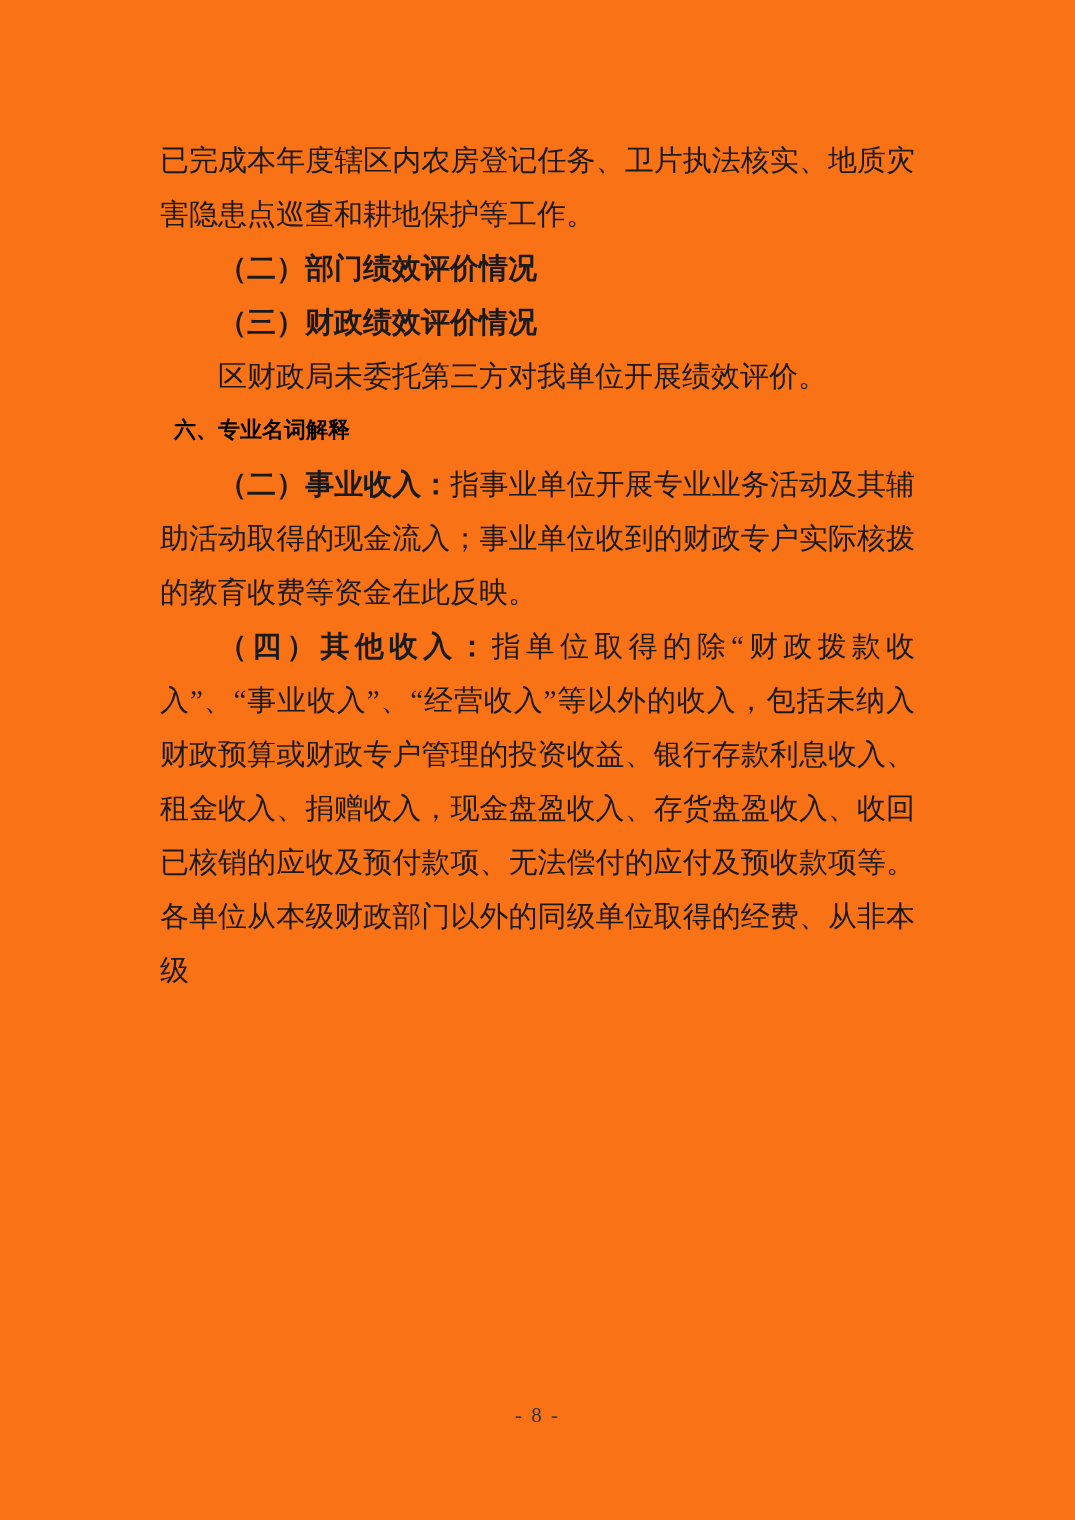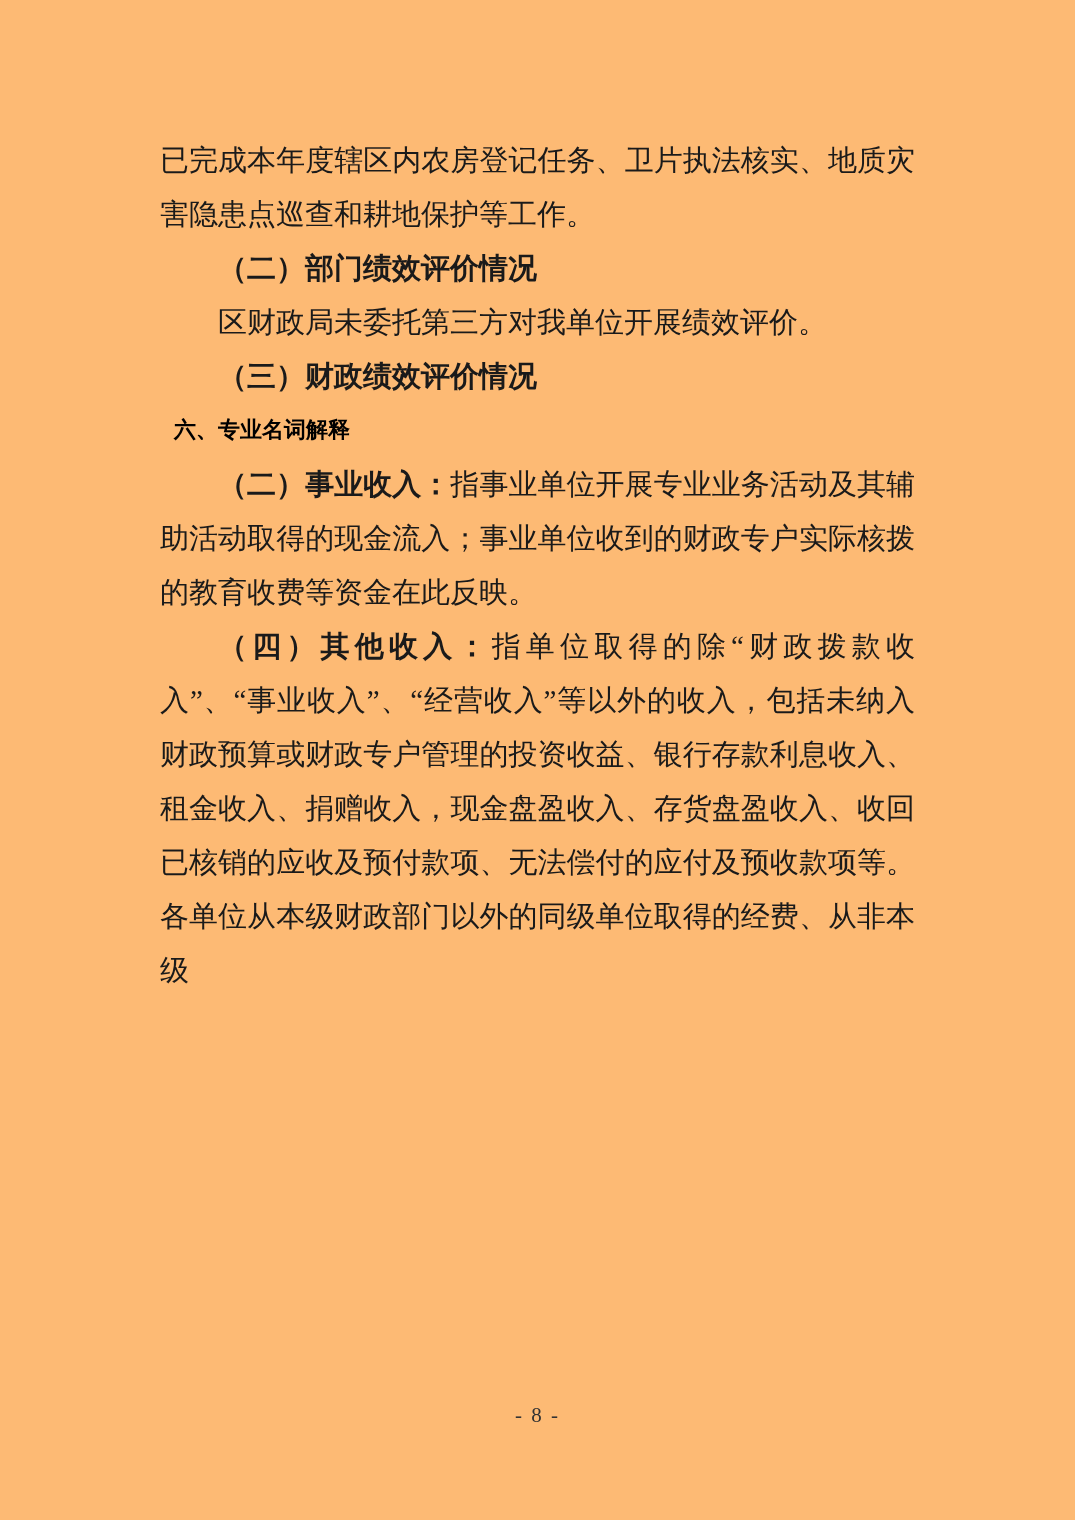--- a/index.html
+++ b/index.html
@@ -4,21 +4,21 @@
 <style>
   html, body {
     margin: 0;
     padding: 0;
     background: #ffffff;
   }
   .page {
     position: relative;
     width: 1075px;
     height: 1520px;
-    background: #fdba74;
+    background: #f97316;
     overflow: hidden;
     font-family: "Liberation Serif", "DejaVu Serif", serif;
     color: #1a1a1a;
   }
   .content {
     position: absolute;
     left: 160px;
     top: 133px;
     width: 755px;
   }
@@ -64,23 +64,23 @@
 <body>
 
 <div class="page">
   <main class="content">
 
     <p class="para">已完成本年度辖区内农房登记任务、卫片执法核实、地质灾害隐患点巡查和耕地保护等工作。</p>
 
     <p class="para indent bold-line">（二）部门绩效评价情况</p>
 
 
+    <p class="para indent bold-line">（三）财政绩效评价情况</p>
+
     <p class="para indent">区财政局未委托第三方对我单位开展绩效评价。</p>
-
-    <p class="para indent bold-line">（三）财政绩效评价情况</p>
 
     <h2 class="section-heading">六、专业名词解释</h2>
 
 
     <p class="para indent">
       <b class="term-lead">（二）事业收入：</b><span>指事业单位开展专业业务活动及其辅助活动取得的现金流入；事业单位收到的财政专户实际核拨的教育收费等资金在此反映。</span>
     </p>
 
 
     <p class="para indent">

